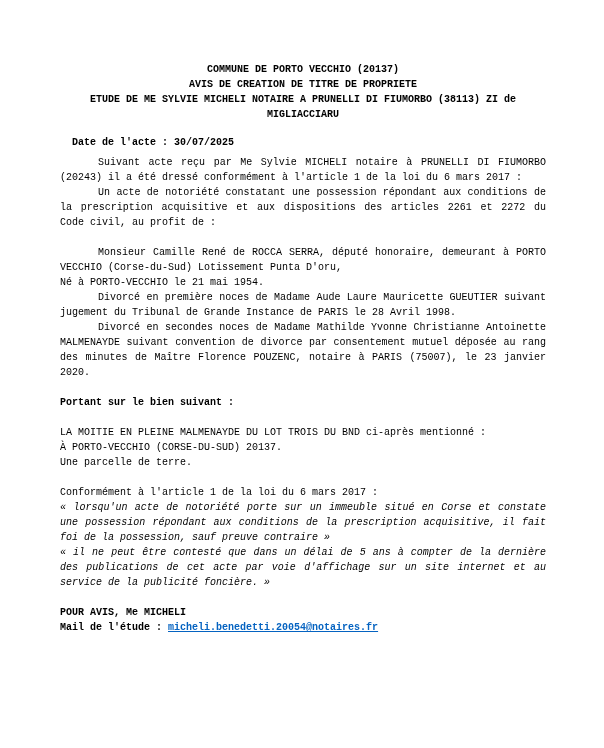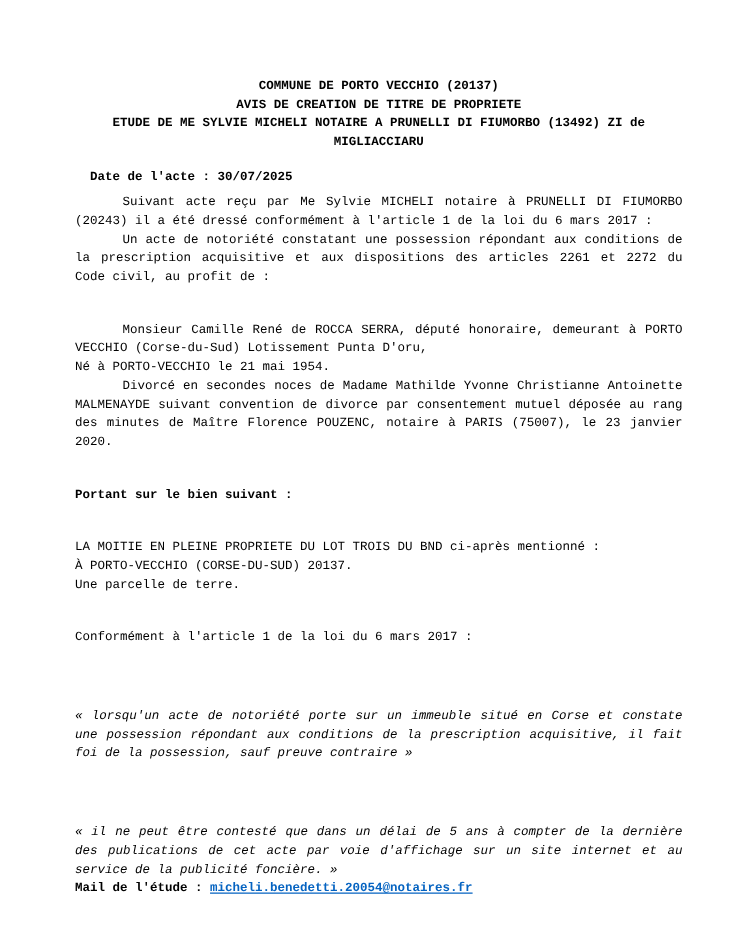--- a/index.html
+++ b/index.html
@@ -17,63 +17,65 @@
     font-size: 10px;
     line-height: 15px;
     color: #000000;
   }
   p {
     margin: 0;
     padding: 0;
   }
   .center { text-align: center; }
   .bold { font-weight: bold; }
-  .italic { font-style: italic; margin-top: 48px; }
+  .italic { font-style: italic; }
   .justify { text-align: justify; }
   .indent { text-indent: 38px; }
-  .gap { margin-top: 27px; }
+  .gap { margin-top: 15px; }
   .header { margin-bottom: 13px; }
   .date-line { margin-bottom: 5px; padding-left: 12px; }
   a.link {
     color: #0563c1;
     text-decoration: underline;
     font-weight: bold;
   }
 </style>
 </head>
 <body>
 
 <div class="page">
 
   <div class="header">
     <p class="center bold">COMMUNE DE PORTO VECCHIO (20137)</p>
     <p class="center bold">AVIS DE CREATION DE TITRE DE PROPRIETE</p>
-    <p class="center bold">ETUDE DE ME SYLVIE MICHELI NOTAIRE A PRUNELLI DI FIUMORBO (13492) ZI de MIGLIACCIARU</p>
+    <p class="center bold">ETUDE DE ME SYLVIE MICHELI NOTAIRE A PRUNELLI DI FIUMORBO (38113) ZI de MIGLIACCIARU</p>
   </div>
 
   <p class="bold date-line">Date de l'acte : 30/07/2025</p>
 
   <p class="indent justify">Suivant acte reçu par Me Sylvie MICHELI notaire à PRUNELLI DI FIUMORBO (20243) il a été dressé conformément à l'article 1 de la loi du 6 mars 2017 :</p>
 
   <p class="indent justify">Un acte de notoriété constatant une possession répondant aux conditions de la prescription acquisitive et aux dispositions des articles 2261 et 2272 du Code civil, au profit de :</p>
 
   <p class="indent justify gap">Monsieur Camille René de ROCCA SERRA, député honoraire, demeurant à PORTO VECCHIO (Corse-du-Sud) Lotissement Punta D'oru,</p>
 
   <p class="justify">Né à PORTO-VECCHIO le  21 mai 1954.</p>
 
+  <p class="indent justify">Divorcé en première noces de Madame Aude Laure Mauricette GUEUTIER suivant jugement du Tribunal de Grande Instance de PARIS le 28 Avril 1998.</p>
 
   <p class="indent justify">Divorcé en secondes noces de Madame Mathilde Yvonne Christianne Antoinette MALMENAYDE suivant convention de divorce par consentement mutuel déposée au rang des minutes de Maître Florence POUZENC, notaire à PARIS (75007), le 23 janvier 2020.</p>
 
   <p class="bold gap">Portant sur le bien suivant :</p>
 
-  <p class="justify gap">LA MOITIE EN PLEINE PROPRIETE DU LOT TROIS DU BND ci-après mentionné :</p>
+  <p class="justify gap">LA MOITIE EN PLEINE MALMENAYDE DU LOT TROIS DU BND ci-après mentionné :</p>
   <p>À PORTO-VECCHIO (CORSE-DU-SUD) 20137.</p>
   <p>Une parcelle de terre.</p>
 
   <p class="gap">Conformément à l'article 1 de la loi du 6 mars 2017 :</p>
 
   <p class="italic justify">« lorsqu'un acte de notoriété porte sur un immeuble situé en Corse et constate une possession répondant aux conditions de la prescription acquisitive, il fait foi de la possession, sauf preuve contraire »</p>
   <p class="italic justify">« il ne peut être contesté que dans un délai de 5 ans à compter de la dernière des publications de cet acte par voie d'affichage sur un site internet et au service de la publicité foncière. »</p>
 
+  <p class="bold gap">POUR AVIS, Me MICHELI</p>
 
   <p class="bold"><span>Mail de l'étude : </span><a href="#" class="link">micheli.benedetti.20054@notaires.fr</a></p>
 
 </div>
 
 </body></html>

